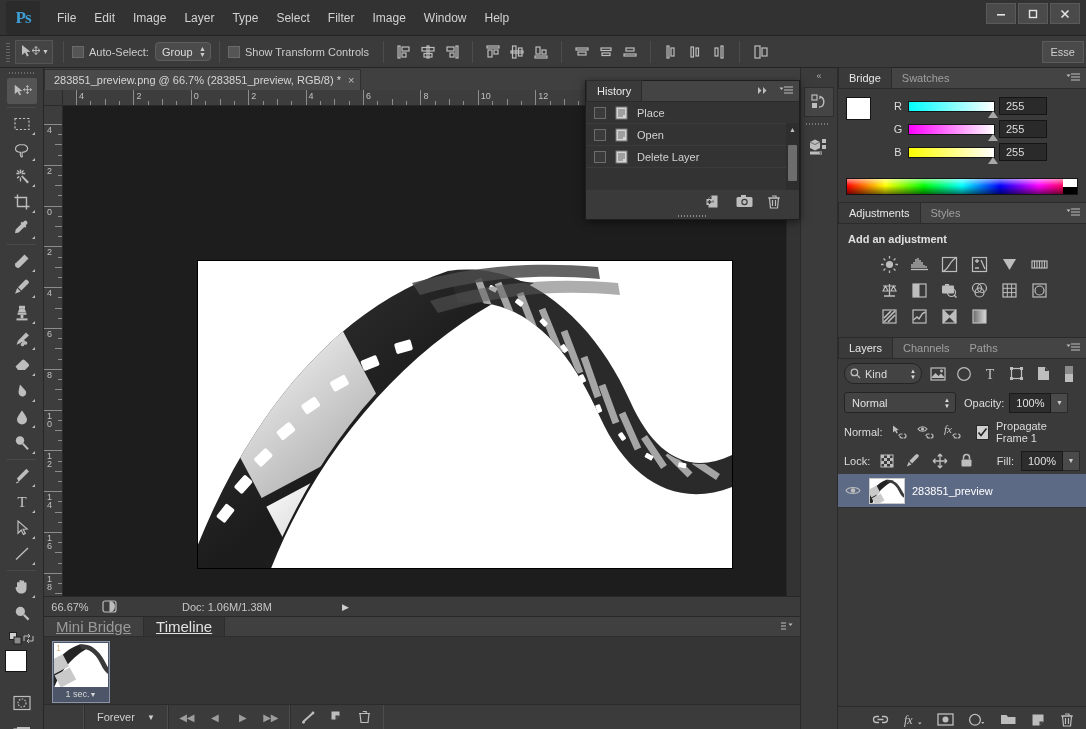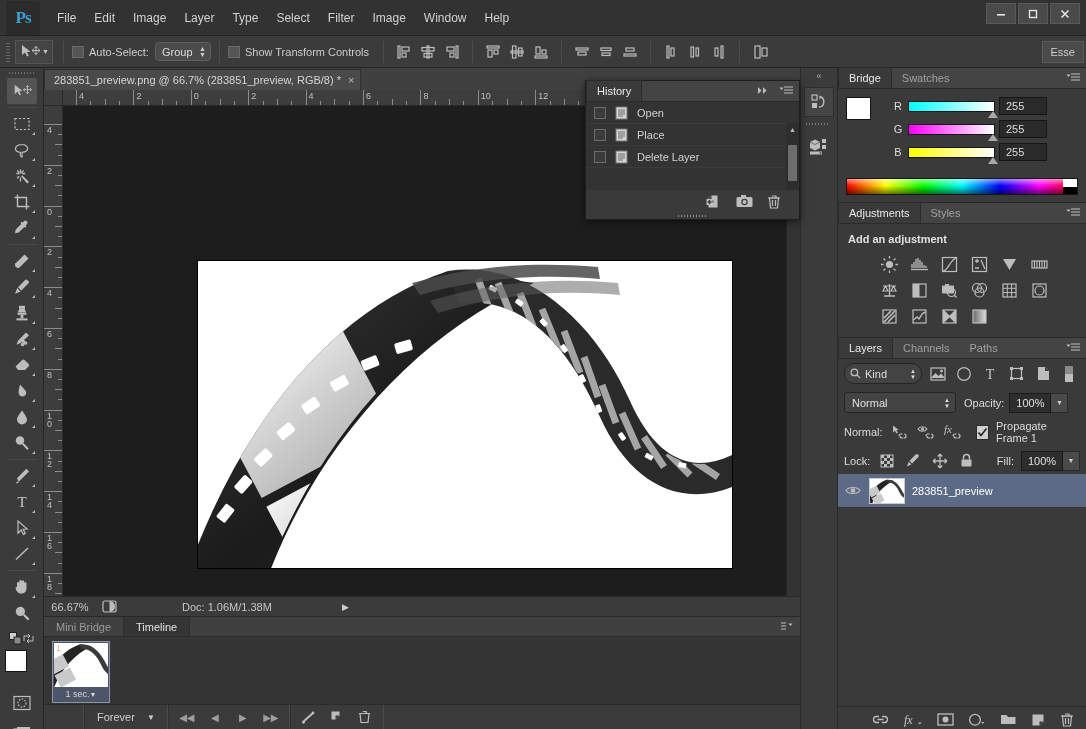--- a/index.html
+++ b/index.html
@@ -165,21 +165,21 @@
   .statusbar .docinfo { margin-left: 60px; }
 
   
   .btm-panel {
     position: absolute; left: 0; bottom: 0; width: 756px; height: 113px;
     background: #353535; border-top: 1px solid #282828;
   }
   .btm-tabs { height: 20px; background: #404040; display: flex; align-items: flex-end;
               border-bottom: 1px solid #2d2d2d; position: relative; }
   .btm-tab { height: 19px; padding: 0 12px; display: flex; align-items: center;
-             font-size: 11px; color: #9a9a9a; }
+             font-size: 15px; color: #9a9a9a; text-decoration: underline; }
   .btm-tab.active { background: #353535; color: #e2e2e2;
                     border-left: 1px solid #2d2d2d; border-right: 1px solid #2d2d2d; }
   .frames-area { position: relative; height: 68px; background: #353535;
                  border-bottom: 1px solid #2b2b2b; }
   .frame {
     position: absolute; left: 8px; top: 4px; width: 58px; height: 62px;
     background: #4d5668; border: 1px solid #8a93a8; padding: 1px;
   }
   .frame .num { position: absolute; left: 3px; top: 1px; font-size: 9px; color: #d8b98a; z-index: 2; }
   .frame .thumb { width: 100%; height: 44px; background: #fff; overflow: hidden; position: relative; }
@@ -1023,31 +1023,31 @@
 
     <div class="hist-list">
       <div class="hist-row">
         <span class="hist-cb"></span>
         <span>
           <svg width="13" height="14" viewBox="0 0 13 14">
               <rect x="1" y="1" width="11" height="12" style="fill:#d4d4d4;stroke:#777"></rect>
               <path d="M3 4 h7 M3 6 h7 M3 8 h7 M3 10 h5" style="stroke:#6a6a6a;stroke-width:1"></path>
             </svg>
         </span>
-        <span>Open</span>
+        <span>Place</span>
       </div>
       <div class="hist-row">
         <span class="hist-cb"></span>
         <span>
           <svg width="13" height="14" viewBox="0 0 13 14">
               <rect x="1" y="1" width="11" height="12" style="fill:#d4d4d4;stroke:#777"></rect>
               <path d="M3 4 h7 M3 6 h7 M3 8 h7 M3 10 h5" style="stroke:#6a6a6a;stroke-width:1"></path>
             </svg>
         </span>
-        <span>Place</span>
+        <span>Open</span>
       </div>
       <div class="hist-row">
         <span class="hist-cb"></span>
         <span>
           <svg width="13" height="14" viewBox="0 0 13 14">
               <rect x="1" y="1" width="11" height="12" style="fill:#d4d4d4;stroke:#777"></rect>
               <path d="M3 4 h7 M3 6 h7 M3 8 h7 M3 10 h5" style="stroke:#6a6a6a;stroke-width:1"></path>
             </svg>
         </span>
         <span>Delete Layer</span>

